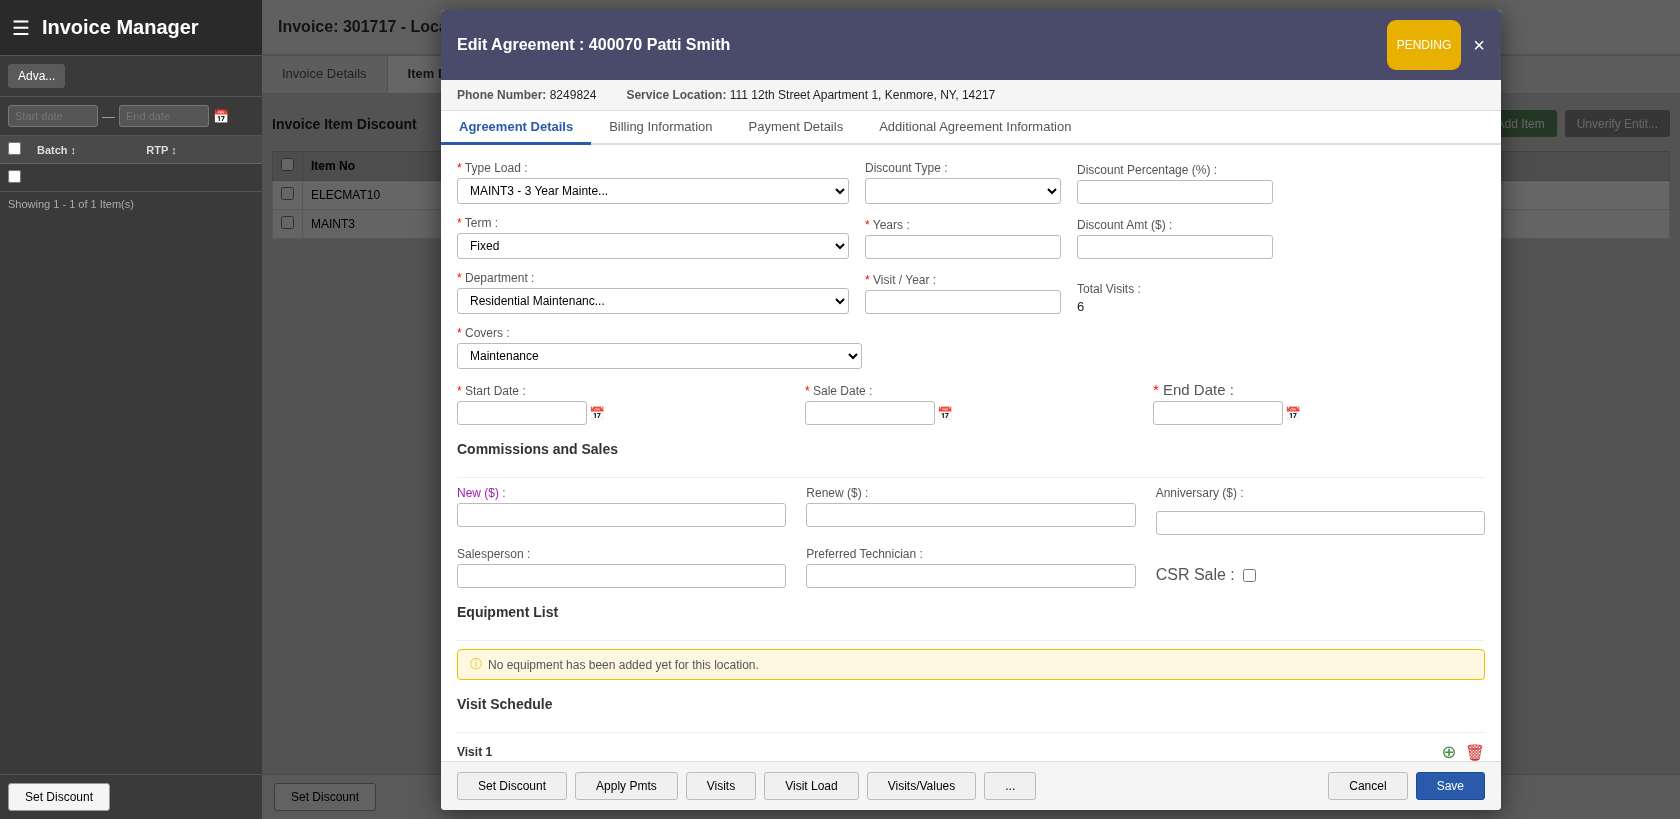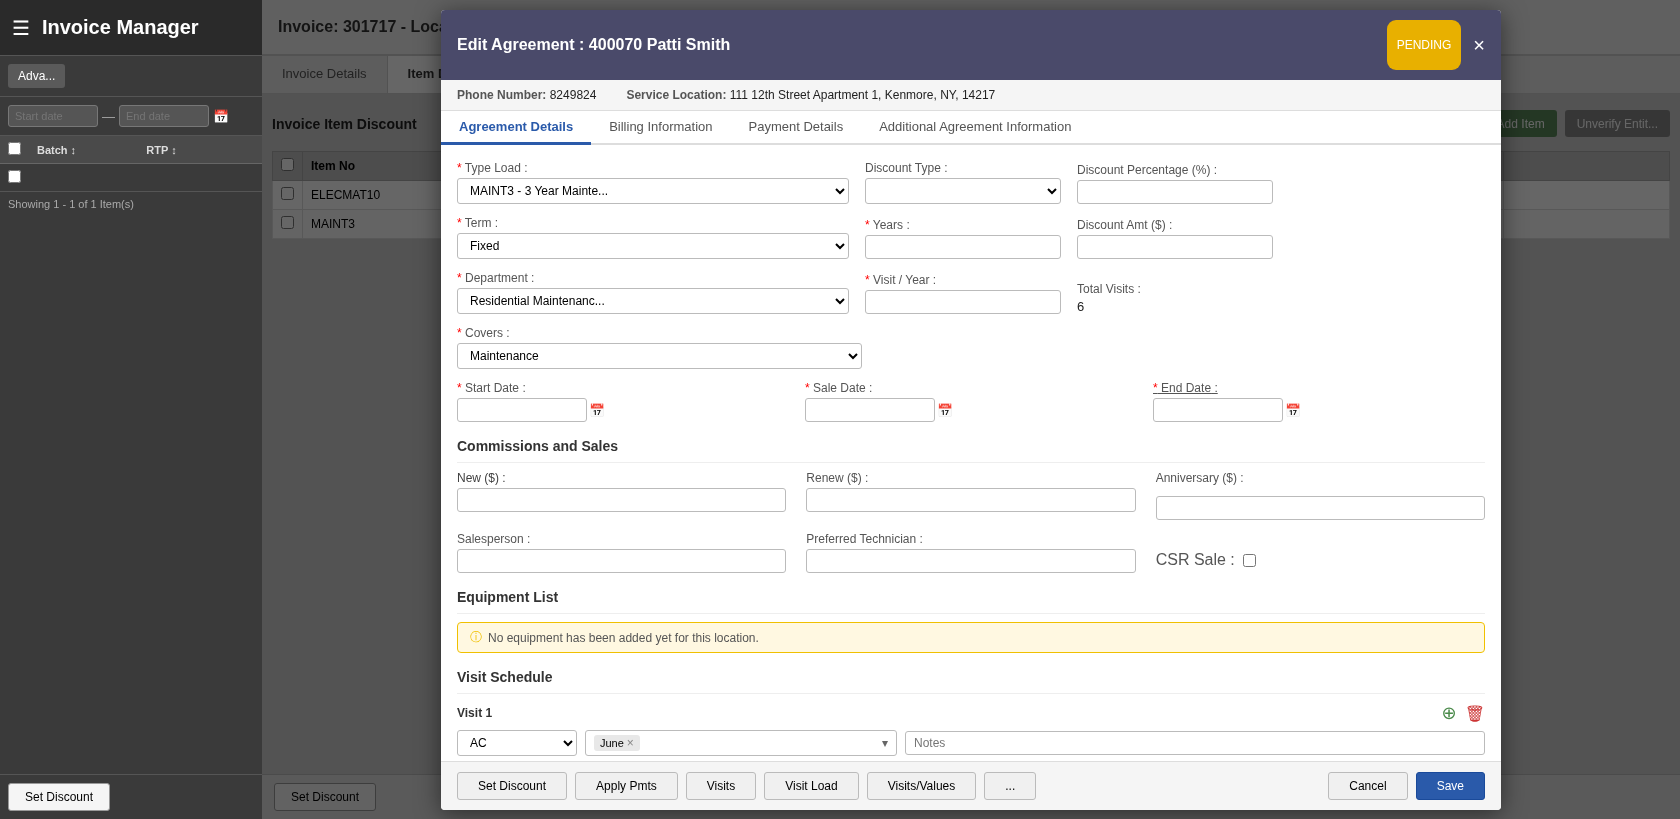--- a/index.html
+++ b/index.html
@@ -94,21 +94,21 @@
     .info-value { color: #222; }
 
     .modal-tabs { display: flex; border-bottom: 2px solid #ddd; background: #fff; flex-shrink: 0; }
     .modal-tab { padding: 8px 18px; cursor: pointer; font-size: 13px; color: #555; border-bottom: 3px solid transparent; margin-bottom: -2px; }
     .modal-tab.active { color: #2a5aaa; border-bottom-color: #2a5aaa; font-weight: bold; }
 
     .modal-body { flex: 1; overflow-y: auto; padding: 16px; }
     .form-input { border: 1px solid #bbb; padding: 4px 8px; border-radius: 3px; font-size: 12px; width: 100%; }
     .form-select { border: 1px solid #bbb; padding: 4px 8px; border-radius: 3px; font-size: 12px; width: 100%; background: #fff; }
 
-    .section-title { font-size: 14px; font-weight: bold; color: #333; margin: 16px 0 8px 0; border-bottom: 1px solid #eee; padding-bottom: 8px; }
+    .section-title { font-size: 14px; font-weight: bold; color: #333; margin: 16px 0 8px 0; border-bottom: 1px solid #eee; padding-bottom: 20px; }
 
     
     .equip-alert { background: #fff8e1; border: 1px solid #f0c000; padding: 6px 12px; border-radius: 4px; font-size: 12px; color: #555; display: flex; align-items: center; gap: 6px; margin-bottom: 12px; }
     .alert-icon { color: #f0c000; }
 
     
     .visit-item { margin-bottom: 12px; }
     .visit-header { display: flex; align-items: center; justify-content: space-between; margin-bottom: 6px; }
     .visit-label { font-size: 12px; font-weight: bold; color: #333; }
     .visit-actions { display: flex; gap: 8px; }
@@ -328,33 +328,33 @@
           </div>
         </div>
         <div>
           <div style="font-size:12px;color:#555;margin-bottom:3px;"><span style="color:red;">*</span> <span>Sale Date</span> :</div>
           <div class="date-field-wrap">
             <input type="text" class="form-input" style="width: 130px;">
             <span class="cal-icon">📅</span>
           </div>
         </div>
         <div>
-          <div style="font-size:12px;color:#555;margin-bottom:3px;text-decoration:underline;"><span style="color:red;">*</span> <span>End Date</span> :</div>
+          <div style="font-size:15px;color:#555;margin-bottom:3px;"><span style="color:red;">*</span> <span>End Date</span> :</div>
           <div class="date-field-wrap">
             <input type="text" class="form-input" style="width: 130px;">
             <span class="cal-icon">📅</span>
           </div>
         </div>
       </div>
 
       <div class="section-title">Commissions and Sales</div>
 
       <div style="display:grid;grid-template-columns:1fr 1fr 1fr;gap:10px 20px;margin-bottom:12px;">
         <div>
-          <div style="font-size:12px;color:#404040;margin-bottom:3px;"><span>New ($) :</span></div>
+          <div style="font-size:12px;color:#a21caf;margin-bottom:3px;"><span>New ($) :</span></div>
           <input type="text" class="form-input" style="">
         </div>
         <div>
           <div style="font-size:12px;color:#555;margin-bottom:3px;"><span>Renew ($) :</span></div>
           <input type="text" class="form-input" style="">
         </div>
         <div>
           <div style="font-size:12px;color:#555;margin-bottom:11px;"><span>Anniversary ($) :</span></div>
           <input type="text" class="form-input" style="">
         </div>

